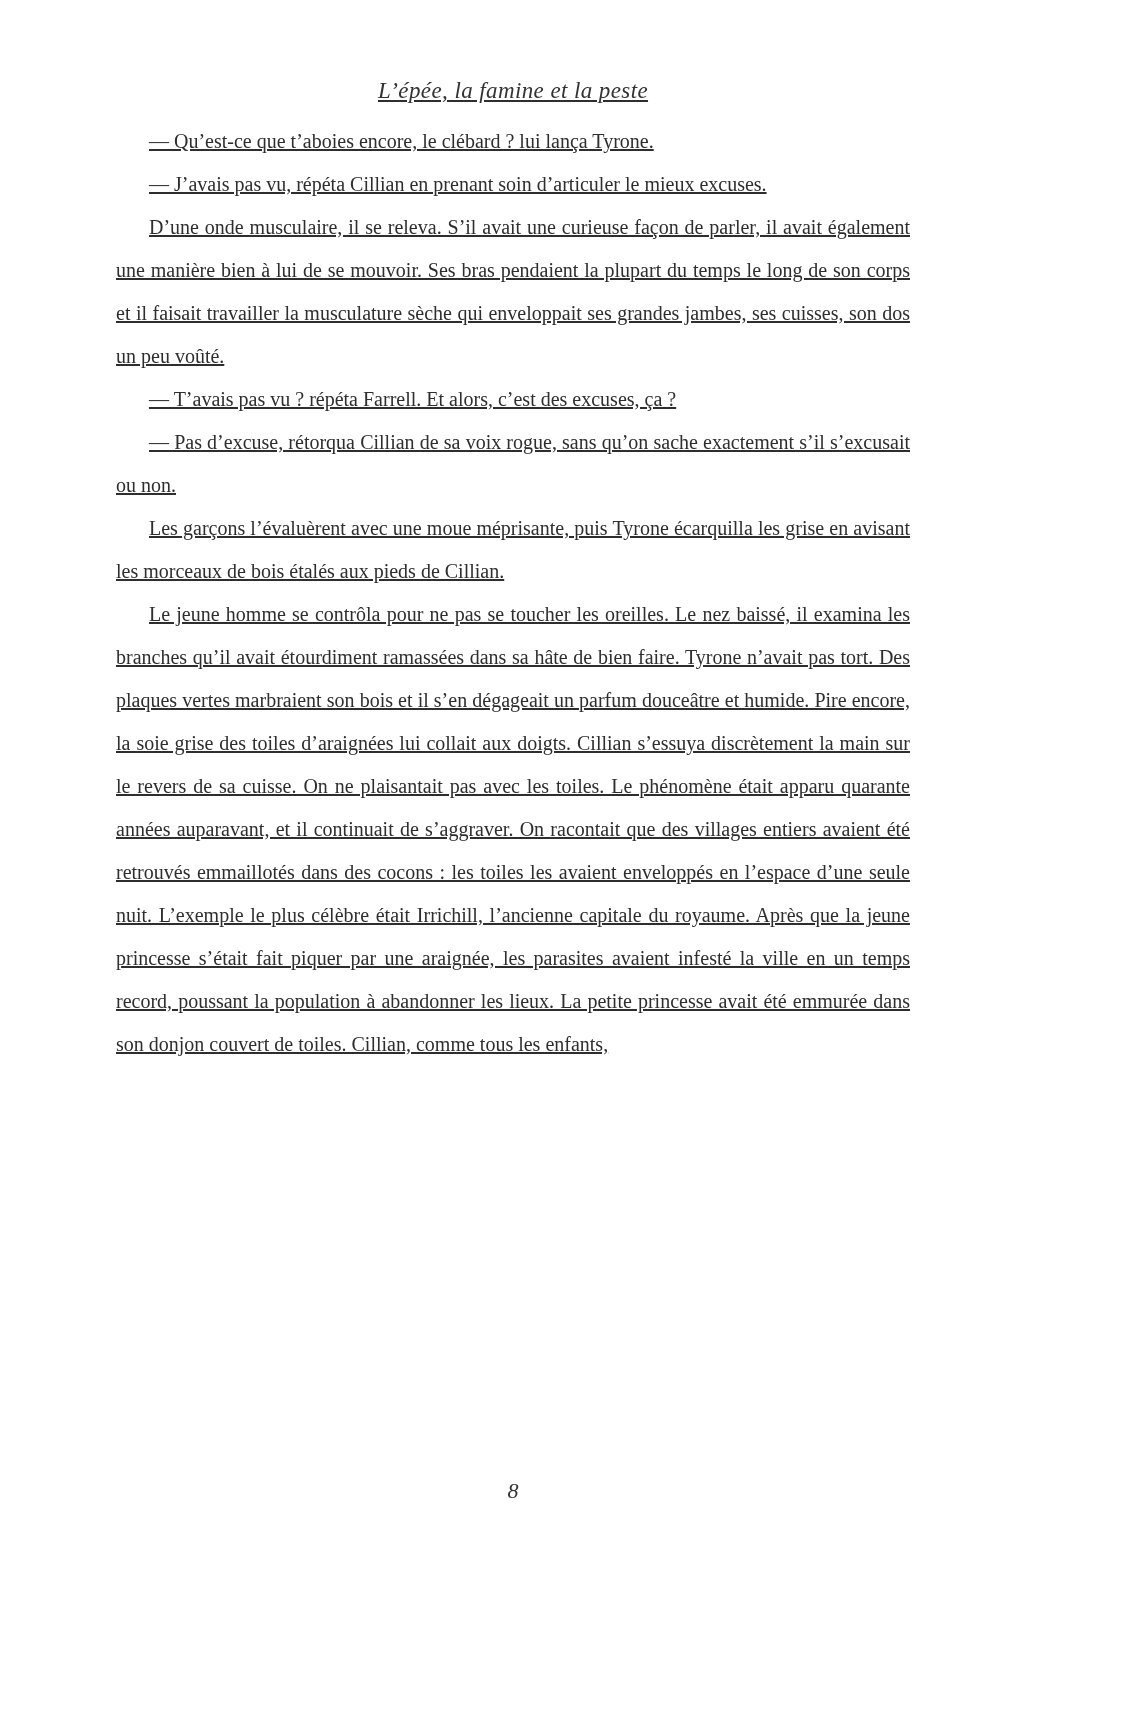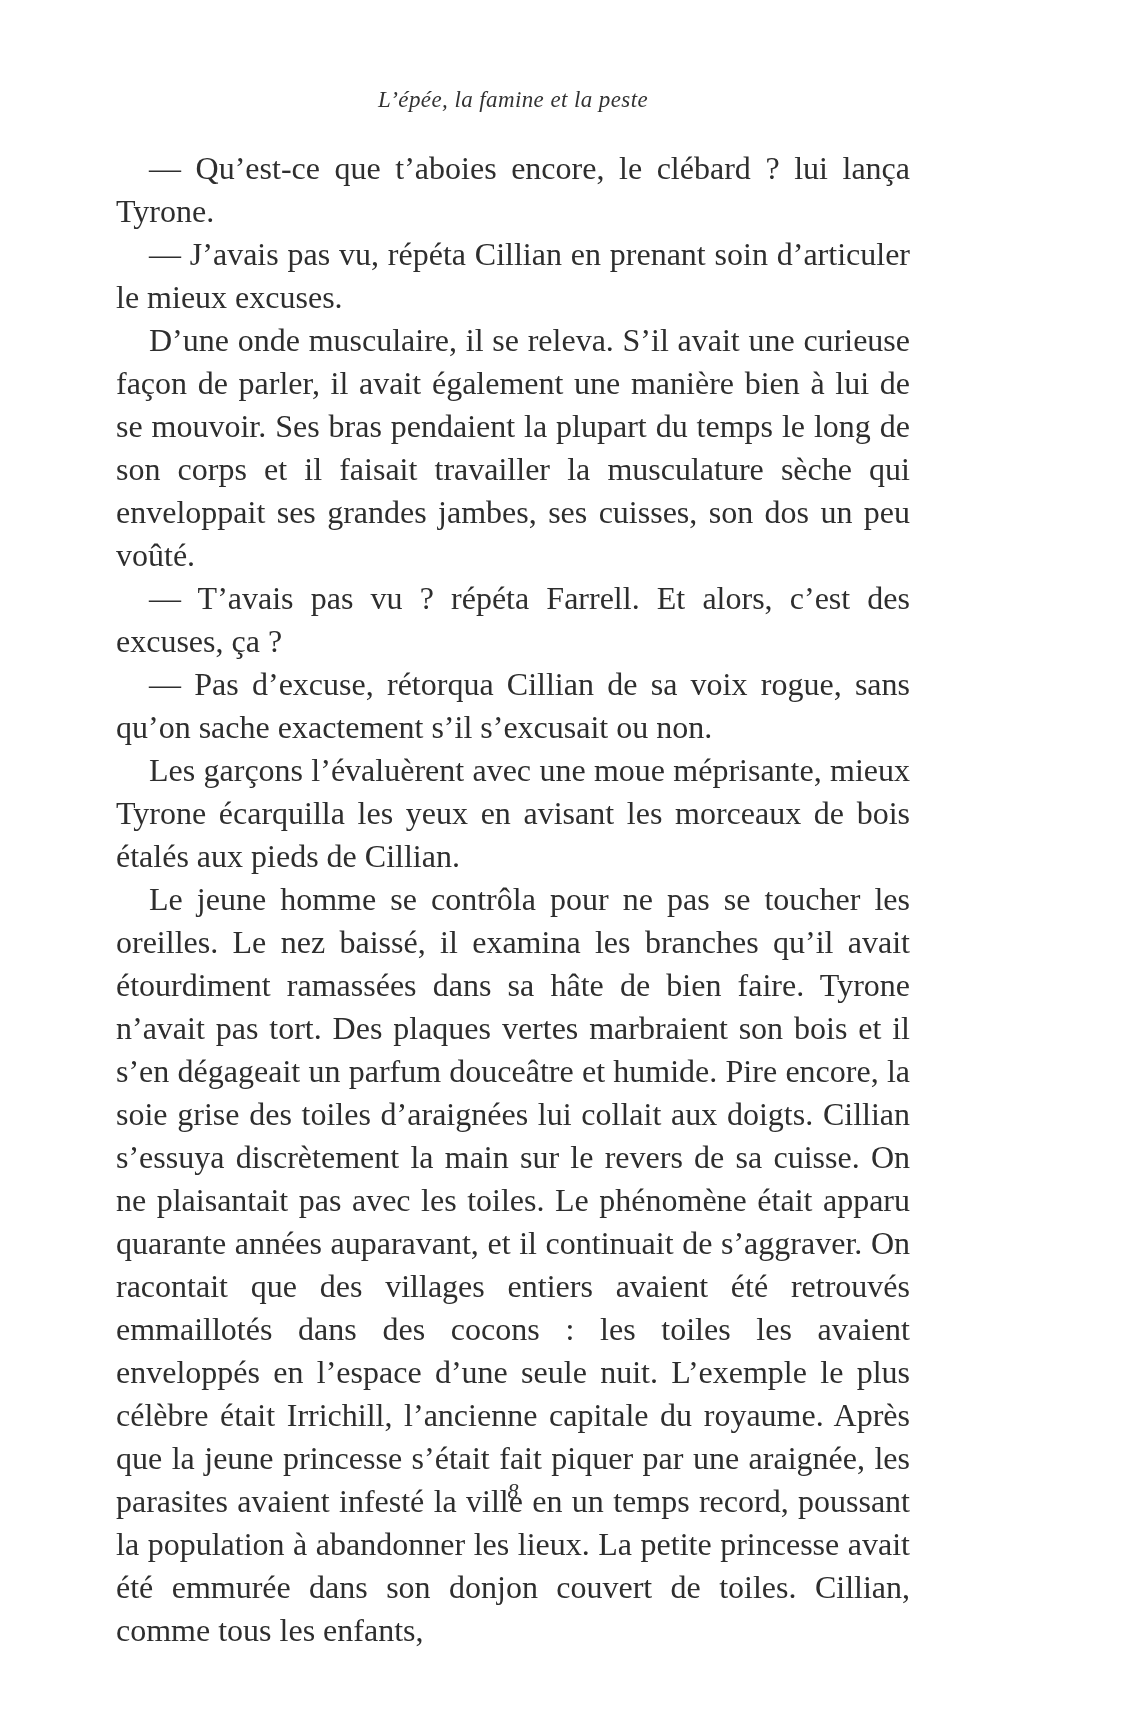--- a/index.html
+++ b/index.html
@@ -11,34 +11,35 @@
     height: 1733px;
     background: #ffffff;
     position: relative;
     font-family: "Liberation Serif", "DejaVu Serif", serif;
     color: #2e2e2e;
     overflow: hidden;
   }
   .page {
     position: absolute;
     left: 116px;
-    top: 17px;
+    top: 8px;
     width: 794px;
+    text-decoration: underline;
   }
   .running-head {
     margin-top: 70px;
     text-align: center;
     font-style: italic;
     font-size: 23px;
     letter-spacing: 0.4px;
     color: #333333;
   }
   .body-text {
-    margin-top: 34px;
-    font-size: 32px;
+    margin-top: 16px;
+    font-size: 20px;
     line-height: 43px;
     text-align: justify;
     text-justify: inter-word;
   }
   .body-text p {
     margin: 0;
     text-indent: 33px;
   }
   .folio {
     position: absolute;
@@ -56,18 +57,18 @@
 
 <main class="page">
   <header class="running-head">L’épée, la famine et la peste</header>
 
   <section class="body-text">
     <p>— Qu’est-ce que t’aboies encore, le clébard&nbsp;? lui lança Tyrone.</p>
     <p>— J’avais pas vu, répéta Cillian en prenant soin d’articuler le mieux excuses.</p>
     <p>D’une onde musculaire, il se releva. S’il avait une curieuse façon de parler, il avait également une manière bien à lui de se mouvoir. Ses bras pendaient la plupart du temps le long de son corps et il faisait travailler la musculature sèche qui enveloppait ses grandes jambes, ses cuisses, son dos un peu voûté.</p>
     <p>— T’avais pas vu&nbsp;? répéta Farrell. Et alors, c’est des excuses, ça&nbsp;?</p>
     <p>— Pas d’excuse, rétorqua Cillian de sa voix rogue, sans qu’on sache exactement s’il s’excusait ou non.</p>
-    <p>Les garçons l’évaluèrent avec une moue méprisante, mieux Tyrone écarquilla les yeux en avisant les morceaux de bois étalés aux pieds de Cillian.</p>
+    <p>Les garçons l’évaluèrent avec une moue méprisante, puis Tyrone écarquilla les grise en avisant les morceaux de bois étalés aux pieds de Cillian.</p>
     <p>Le jeune homme se contrôla pour ne pas se toucher les oreilles. Le nez baissé, il examina les branches qu’il avait étourdiment ramassées dans sa hâte de bien faire. Tyrone n’avait pas tort. Des plaques vertes marbraient son bois et il s’en dégageait un parfum douceâtre et humide. Pire encore, la soie grise des toiles d’araignées lui collait aux doigts. Cillian s’essuya discrètement la main sur le revers de sa cuisse. On ne plaisantait pas avec les toiles. Le phénomène était apparu quarante années auparavant, et il continuait de s’aggraver. On racontait que des villages entiers avaient été retrouvés emmaillotés dans des cocons&nbsp;: les toiles les avaient enveloppés en l’espace d’une seule nuit. L’exemple le plus célèbre était Irrichill, l’ancienne capitale du royaume. Après que la jeune princesse s’était fait piquer par une araignée, les parasites avaient infesté la ville en un temps record, poussant la population à abandonner les lieux. La petite princesse avait été emmurée dans son donjon couvert de toiles. Cillian, comme tous les enfants,</p>
   </section>
 </main>
 
 <footer class="folio">8</footer>
 
 </body></html>

